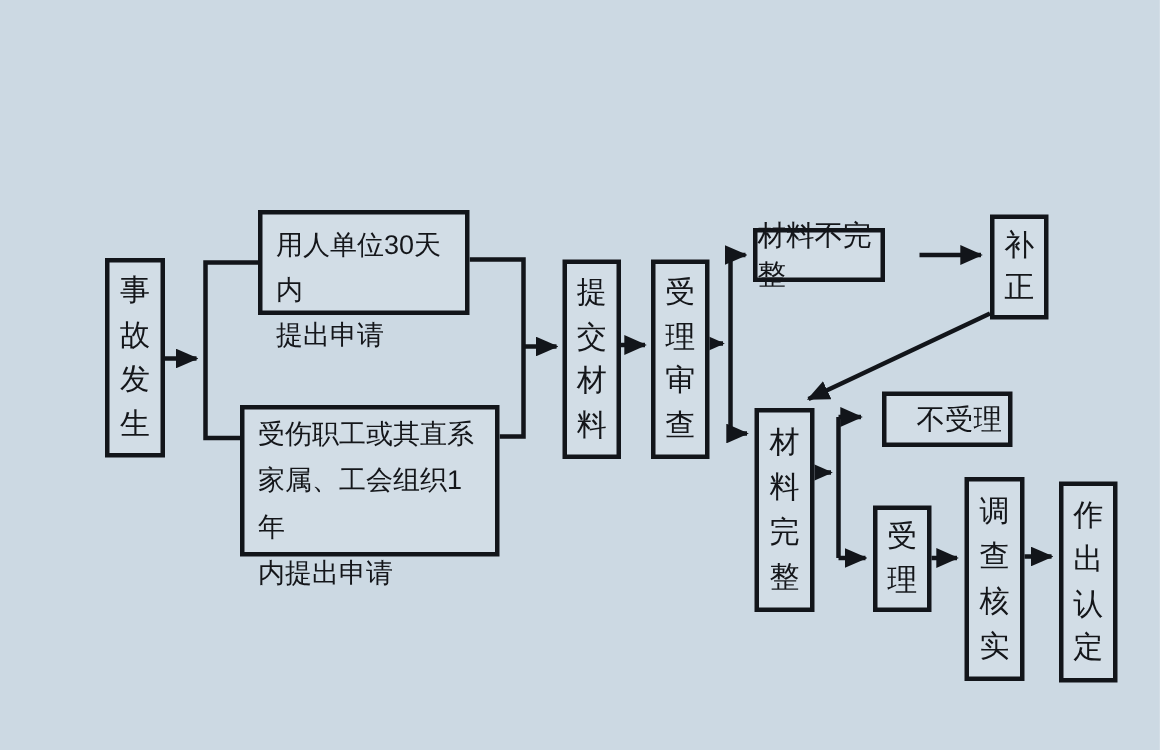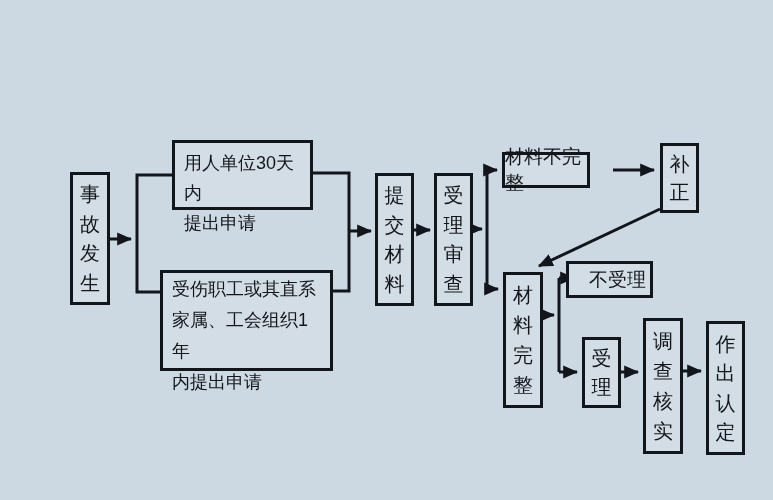--- a/index.html
+++ b/index.html
@@ -157,21 +157,21 @@
       <span>正</span>
     </div>
 
   <div class="node vbox vtext" style="left:503px;top:272px;width:40px;height:136px;">
       <span>材</span>
       <span>料</span>
       <span>完</span>
       <span>整</span>
     </div>
 
-  <div class="node hbox-left" style="left:566px;top:261px;width:87px;height:37px;padding-left:20px;">不受理</div>
+  <div class="node hbox-left" style="left:588px;top:261px;width:87px;height:37px;padding-left:20px;">不受理</div>
 
   <div class="node vbox vtext" style="left:582px;top:337px;width:39px;height:71px;">
       <span>受</span>
       <span>理</span>
     </div>
 
   <div class="node vbox vtext" style="left:643px;top:318px;width:40px;height:136px;">
       <span>调</span>
       <span>查</span>
       <span>核</span>

